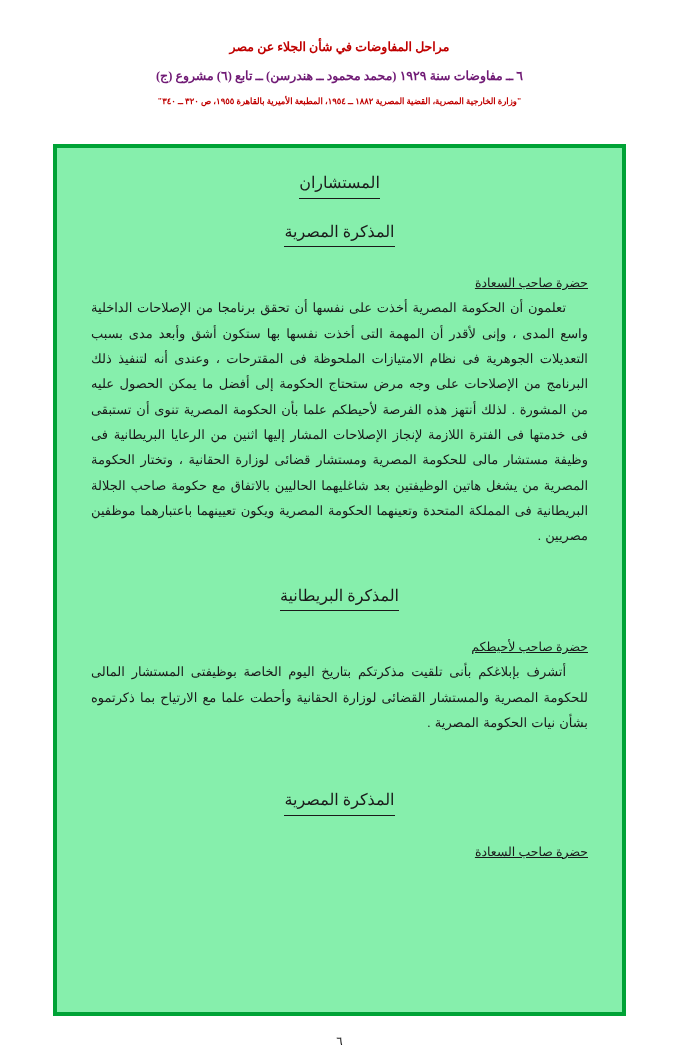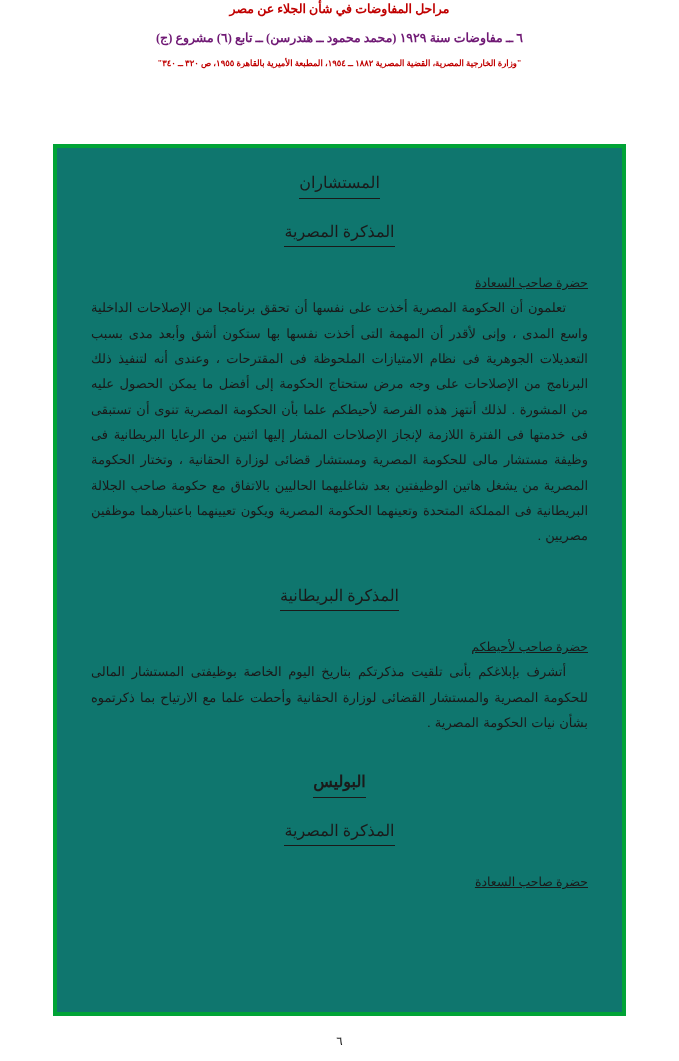--- a/index.html
+++ b/index.html
@@ -18,20 +18,21 @@
 
   .page {
     position: absolute;
     inset: 0;
     padding: 0;
   }
 
   
   .header {
     text-align: center;
+    padding-top: 38px;
   }
   .hdr-title {
     color: #c00000;
     font-weight: bold;
     font-size: 12.5px;
     letter-spacing: 0;
     line-height: 1.5;
     direction: rtl;
   }
   .hdr-sub {
@@ -53,21 +54,21 @@
 
   
   .frame {
     position: absolute;
     top: 144px;
     left: 53px;
     width: 573px;
     height: 872px;
     border: 4px solid #00a336;
     box-sizing: border-box;
-    background: #0f766e;
+    background: #86efac;
   }
   .frame-inner {
     position: absolute;
     top: 6px;
     left: 6px;
     right: 6px;
     bottom: 6px;
     overflow: hidden;
     padding: 16px 28px 0 28px;
     box-sizing: border-box;
@@ -154,23 +155,20 @@
 
       <div class="sec-heading">
         <span class="u">المذكرة البريطانية</span>
       </div>
       <div class="gap-lg"></div>
       <div class="salutation">حضرة صاحب لأحيطكم</div>
       <p class="para indent">أتشرف بإبلاغكم بأنى تلقيت مذكرتكم بتاريخ اليوم الخاصة بوظيفتى المستشار المالى للحكومة المصرية والمستشار القضائى لوزارة الحقانية وأحطت علما مع الارتياح بما ذكرتموه بشأن نيات الحكومة المصرية .</p>
 
       <div class="gap-xl"></div>
 
-      <div class="sec-heading bold">
-        <span class="u">البوليس</span>
-      </div>
       <div class="gap-md"></div>
       <div class="sec-heading">
         <span class="u">المذكرة المصرية</span>
       </div>
       <div class="gap-lg"></div>
       <div class="salutation">حضرة صاحب السعادة</div>
 
     </div>
   </div>
 

